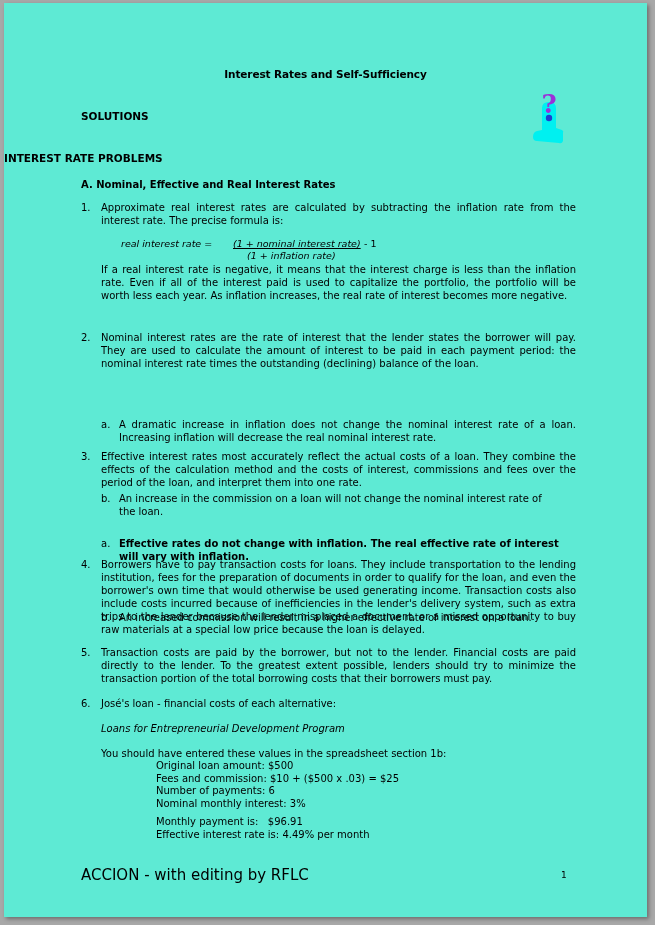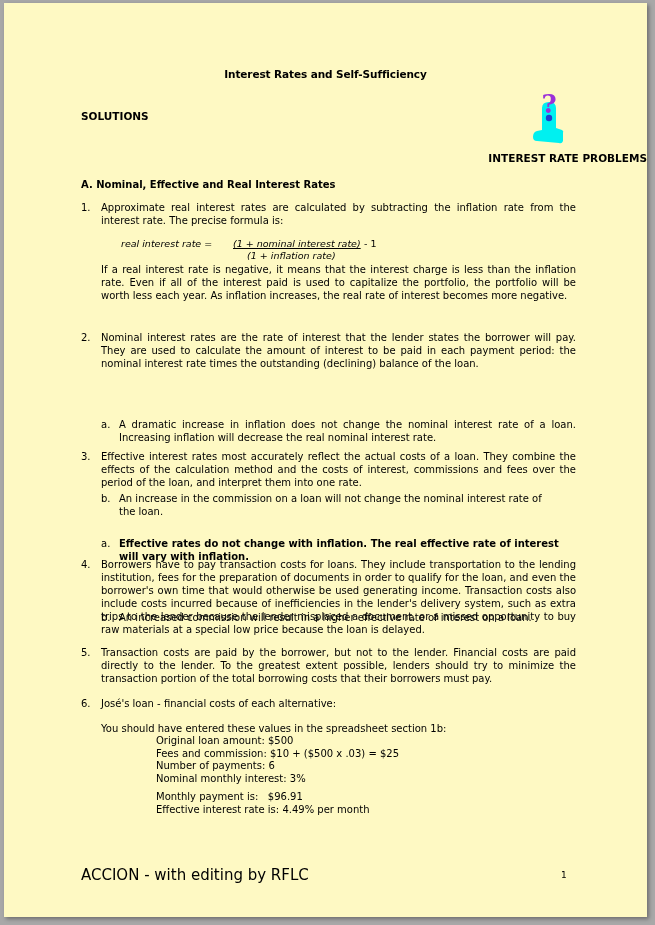--- a/index.html
+++ b/index.html
@@ -6,35 +6,35 @@
     html, body { width: 655px; height: 925px; overflow: hidden; }
     body {
       background: #a8a8a8;
       font-family: "DejaVu Sans", sans-serif;
       position: relative;
     }
     .page {
       position: absolute;
       left: 4px; top: 3px;
       width: 643px; height: 914px;
-      background: #fef9c3;
+      background: #5eead4;
       box-shadow: 2px 2px 4px rgba(0,0,0,0.35);
       color: #000;
       font-size: 10px;
       line-height: 13px;
     }
     .abs { position: absolute; }
     .doc-title {
       left: 0; width: 643px; top: 65px; text-align: center;
       font-size: 10.5px; font-weight: bold; letter-spacing: -0.1px;
     }
     .solutions { left: 77px; top: 107px; font-size: 10.5px; font-weight: bold; }
     .logo { left: 525px; top: 83px; width: 40px; height: 62px; }
     .section-title {
-      left: 0; width: 643px; top: 149px; text-align: right;
+      left: 0; width: 643px; top: 149px; text-align: left;
       font-size: 10.5px; font-weight: bold; padding-left: 0;
     }
     .subsection-title { left: 77px; top: 175px; font-size: 10px; font-weight: bold; }
 
     .item { position: absolute; left: 77px; width: 495px; }
     .item .num { position: absolute; left: 0; top: 0; }
     .item .body { margin-left: 20px; text-align: justify; }
     .item .body p { margin: 0; }
     .sub { position: relative; margin-left: 17px; margin-top: 10px; }
     .sub .letter { position: absolute; left: 0; top: 0; }
@@ -131,20 +131,21 @@
     <span class="num">5.</span>
     <div class="body">
       <p>Transaction costs are paid by the borrower, but not to the lender.  Financial costs are paid directly to the lender.  To the greatest extent possible, lenders should try to minimize the transaction portion of the total borrowing costs that their borrowers must pay.</p>
     </div>
   </div>
 
   <div class="item" style="top:694px;">
     <span class="num">6.</span>
     <div class="body" style="text-align:left;">
       <p>José's loan - financial costs of each alternative:</p>
+      <p class="ital" style="margin-top:12px;">Loans for Entrepreneurial Development Program</p>
       <p style="margin-top:12px;">You should have entered these values in the spreadsheet section 1b:</p>
       <div class="values">
         <div>Original loan amount: $500</div>
         <div>Fees and commission: $10 + ($500 x .03) = $25</div>
         <div>Number of payments: 6</div>
         <div>Nominal monthly interest: 3%</div>
         <div class="values-gap" style="white-space:pre;">Monthly payment is:   $96.91</div>
         <div>Effective interest rate is: 4.49% per month</div>
       </div>
     </div>

